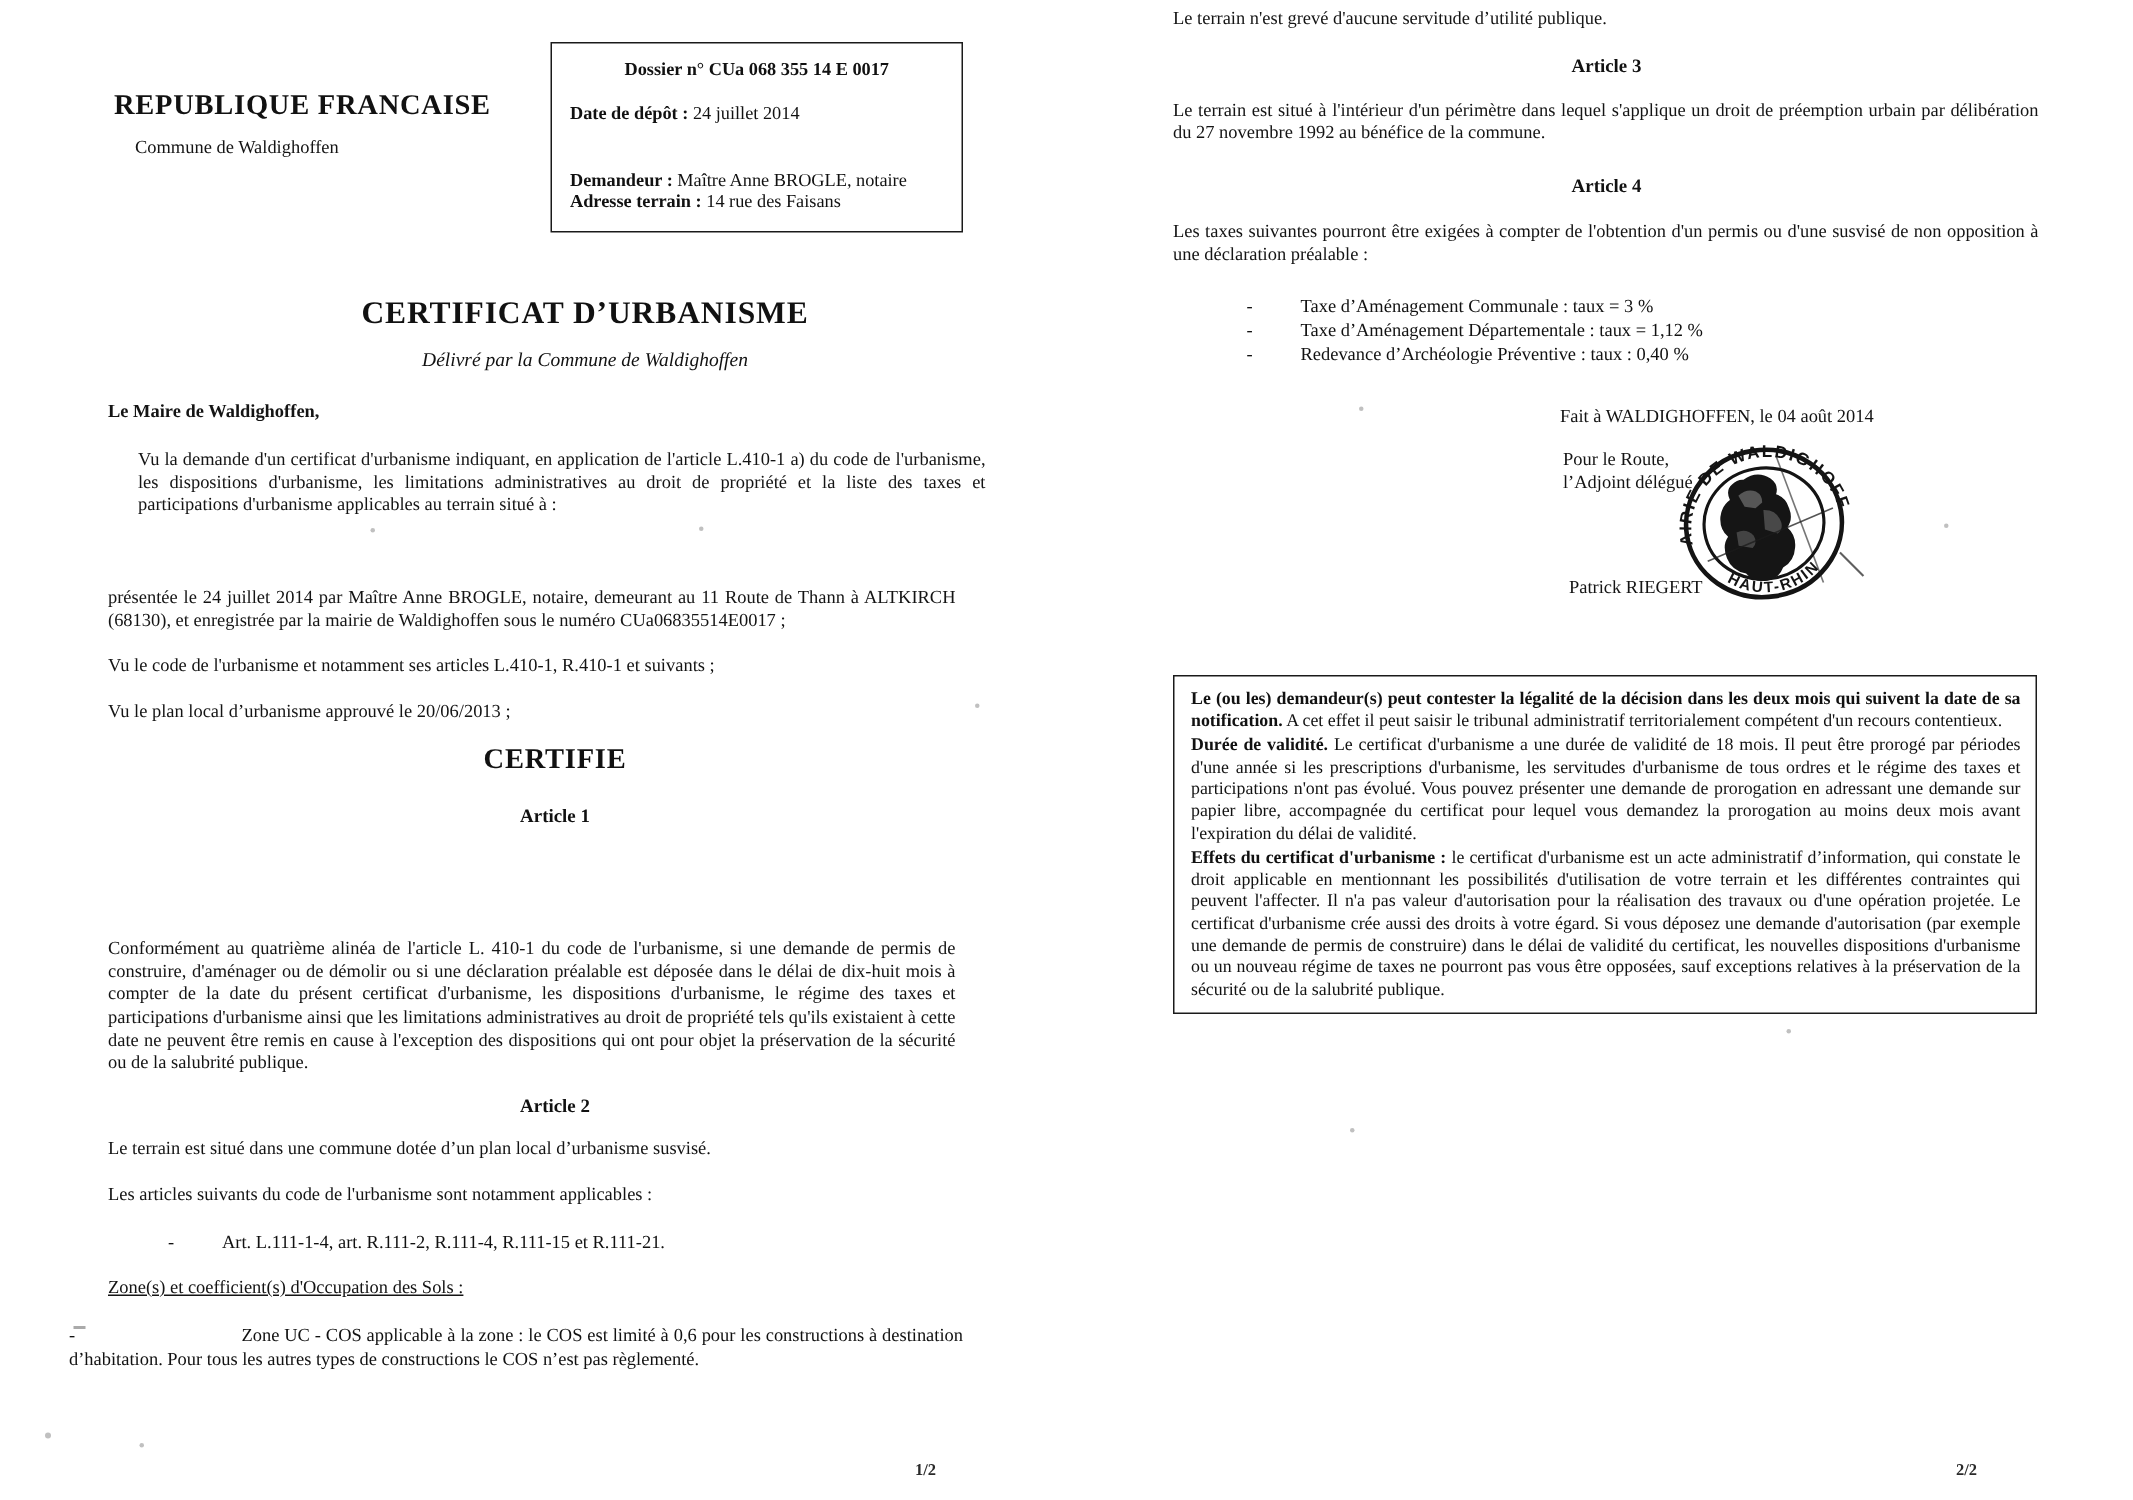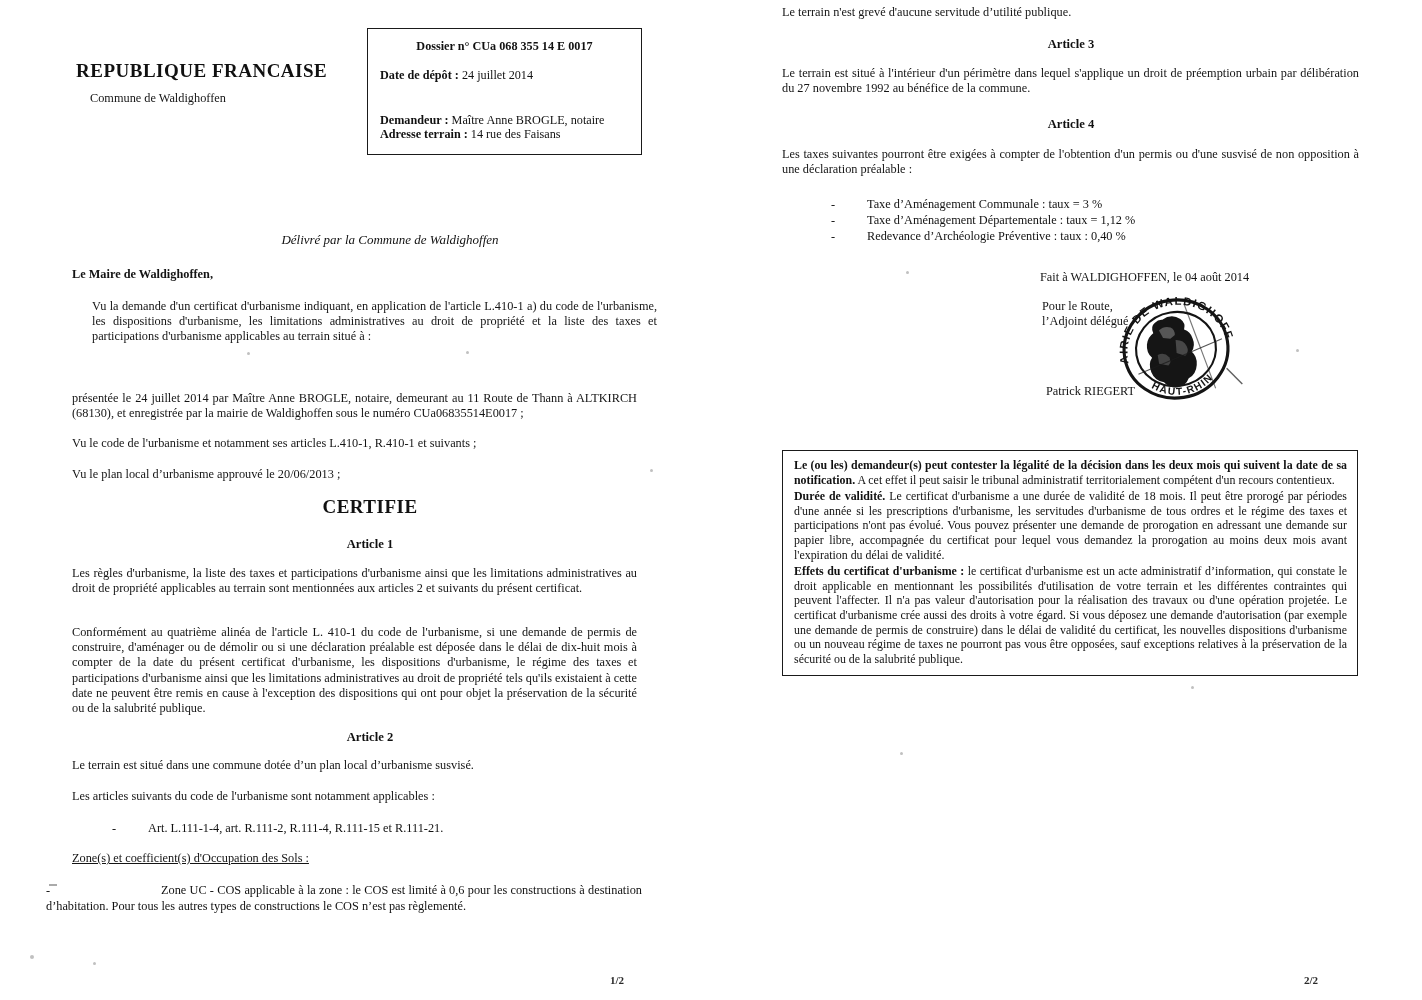--- a/index.html
+++ b/index.html
@@ -173,39 +173,39 @@
     <div class="row" style="top:68px;margin-top:16px;">
       <span class="bold">Demandeur :</span>
       <span>Maître Anne BROGLE, notaire</span>
     </div>
     <div class="row" style="top:98px;">
       <span class="bold">Adresse terrain :</span>
       <span>14 rue des Faisans</span>
     </div>
   </div>
 
+  <div class="heading-xl" style="left:110px; top:196px; width:560px;">CERTIFICAT D’URBANISME</div>
 
   <div class="subtitle" style="left:110px; top:232px; width:560px;">Délivré par la Commune de Waldighoffen</div>
 
   <div class="p nojust bold" style="left:72px; top:267px; width:400px;">Le Maire de Waldighoffen,</div>
 
   <div class="p" style="left:72px; top:299px; width:565px;margin-left:20px;">Vu la demande d'un certificat d'urbanisme indiquant, en application de l'article L.410-1 a) du code de l'urbanisme, les dispositions d'urbanisme, les limitations administratives au droit de propriété et la liste des taxes et participations d'urbanisme applicables au terrain situé à :</div>
 
 
   <div class="p" style="left:72px; top:391px; width:565px;">présentée le 24 juillet 2014 par Maître Anne BROGLE, notaire, demeurant au 11 Route de Thann à ALTKIRCH (68130), et enregistrée par la mairie de Waldighoffen sous le numéro CUa06835514E0017 ;</div>
 
   <div class="p nojust" style="left:72px; top:436px; width:575px;">Vu le code de l'urbanisme et notamment ses articles L.410-1, R.410-1 et suivants ;</div>
 
   <div class="p nojust" style="left:72px; top:467px; width:575px;">Vu le plan local d’urbanisme approuvé le 20/06/2013 ;</div>
 
   <div class="heading-lg" style="left:110px; top:496px; width:520px;">CERTIFIE</div>
 
   <div class="heading-sm" style="left:110px; top:537px; width:520px;">Article 1</div>
 
-  <div class="p" style="left:72px; top:566px; width:565px;">Les règles d'urbanisme, la liste des taxes et participations d'urbanisme ainsi que les limitations administratives au droit de propriété applicables au terrain sont mentionnées aux articles 2 et suivants du présent certificat.</div>
 
   <div class="p" style="left:72px; top:625px; width:565px;">Conformément au quatrième alinéa de l'article L. 410-1 du code de l'urbanisme, si une demande de permis de construire, d'aménager ou de démolir ou si une déclaration préalable est déposée dans le délai de dix-huit mois à compter de la date du présent certificat d'urbanisme, les dispositions d'urbanisme, le régime des taxes et participations d'urbanisme ainsi que les limitations administratives au droit de propriété tels qu'ils existaient à cette date ne peuvent être remis en cause à l'exception des dispositions qui ont pour objet la préservation de la sécurité ou de la salubrité publique.</div>
 
   <div class="heading-sm" style="left:110px; top:730px; width:520px;">Article 2</div>
 
   <div class="p nojust" style="left:72px; top:758px; width:575px;">Le terrain est situé dans une commune dotée d’un plan local d’urbanisme susvisé.</div>
 
   <div class="p nojust" style="left:72px; top:789px; width:575px;">Les articles suivants du code de l'urbanisme sont notamment applicables :</div>
 
   <div class="bullet" style="left:112px; top:820px; width:520px;">

